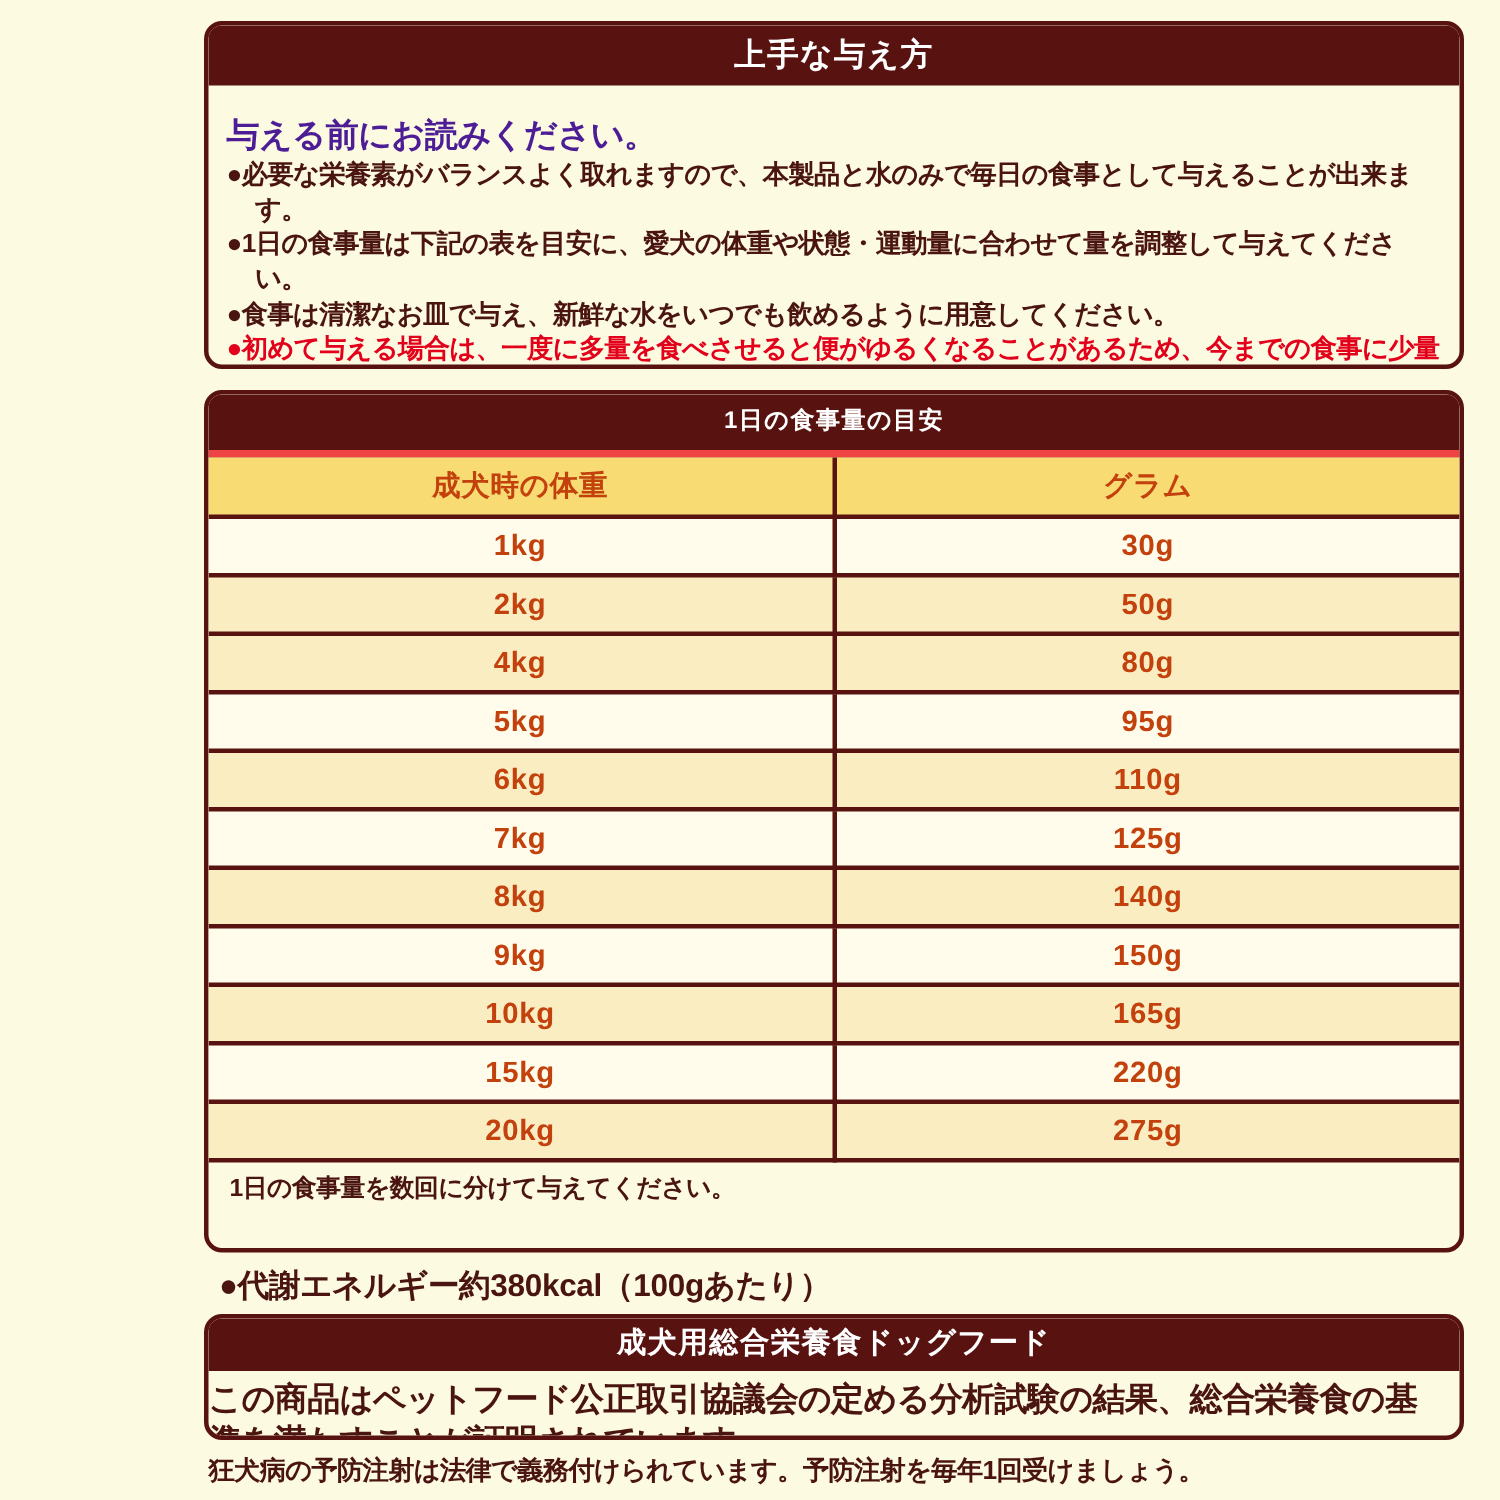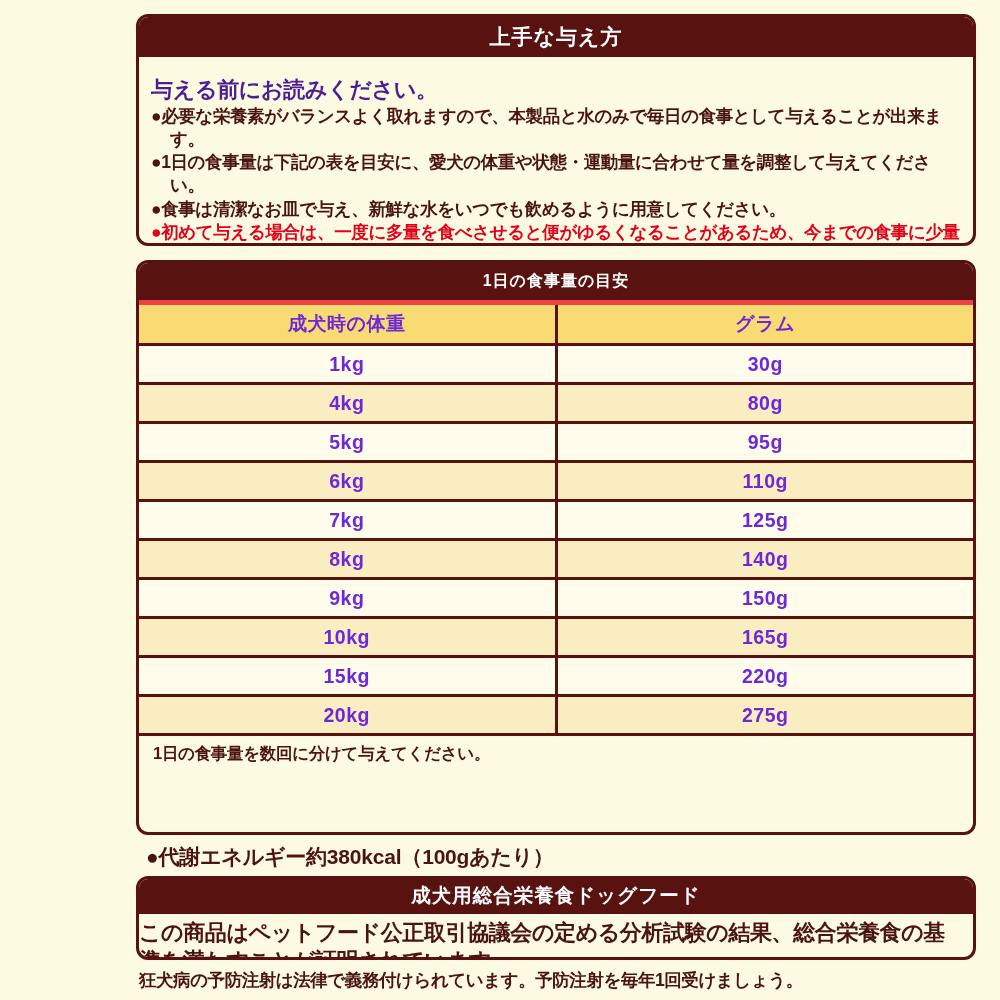--- a/index.html
+++ b/index.html
@@ -93,21 +93,21 @@
     table-layout: fixed;
   }
   table.amount col.c-weight { width: 50%; }
   table.amount col.c-gram   { width: 50%; }
 
   table.amount th,
   table.amount td {
     border-bottom: 3px solid #58120f;
     border-right: 3px solid #58120f;
     text-align: center;
-    color: #6d28d9;
+    color: #c2410c;
     font-weight: bold;
     letter-spacing: 0.5px;
     padding: 0;
     height: 36px;
   }
   table.amount th:last-child,
   table.amount td:last-child { border-right: none; }
 
   table.amount thead th {
     background: #f8db72;
@@ -202,20 +202,24 @@
           <th>成犬時の体重</th>
           <th>グラム</th>
         </tr>
       </thead>
       <tbody id="amount-tbody">
           <tr class="odd">
             <td>1kg</td>
             <td>30g</td>
           </tr>
           <tr class="even">
+            <td>2kg</td>
+            <td>50g</td>
+          </tr>
+          <tr class="even">
             <td>4kg</td>
             <td>80g</td>
           </tr>
           <tr class="odd">
             <td>5kg</td>
             <td>95g</td>
           </tr>
           <tr class="even">
             <td>6kg</td>
             <td>110g</td>

